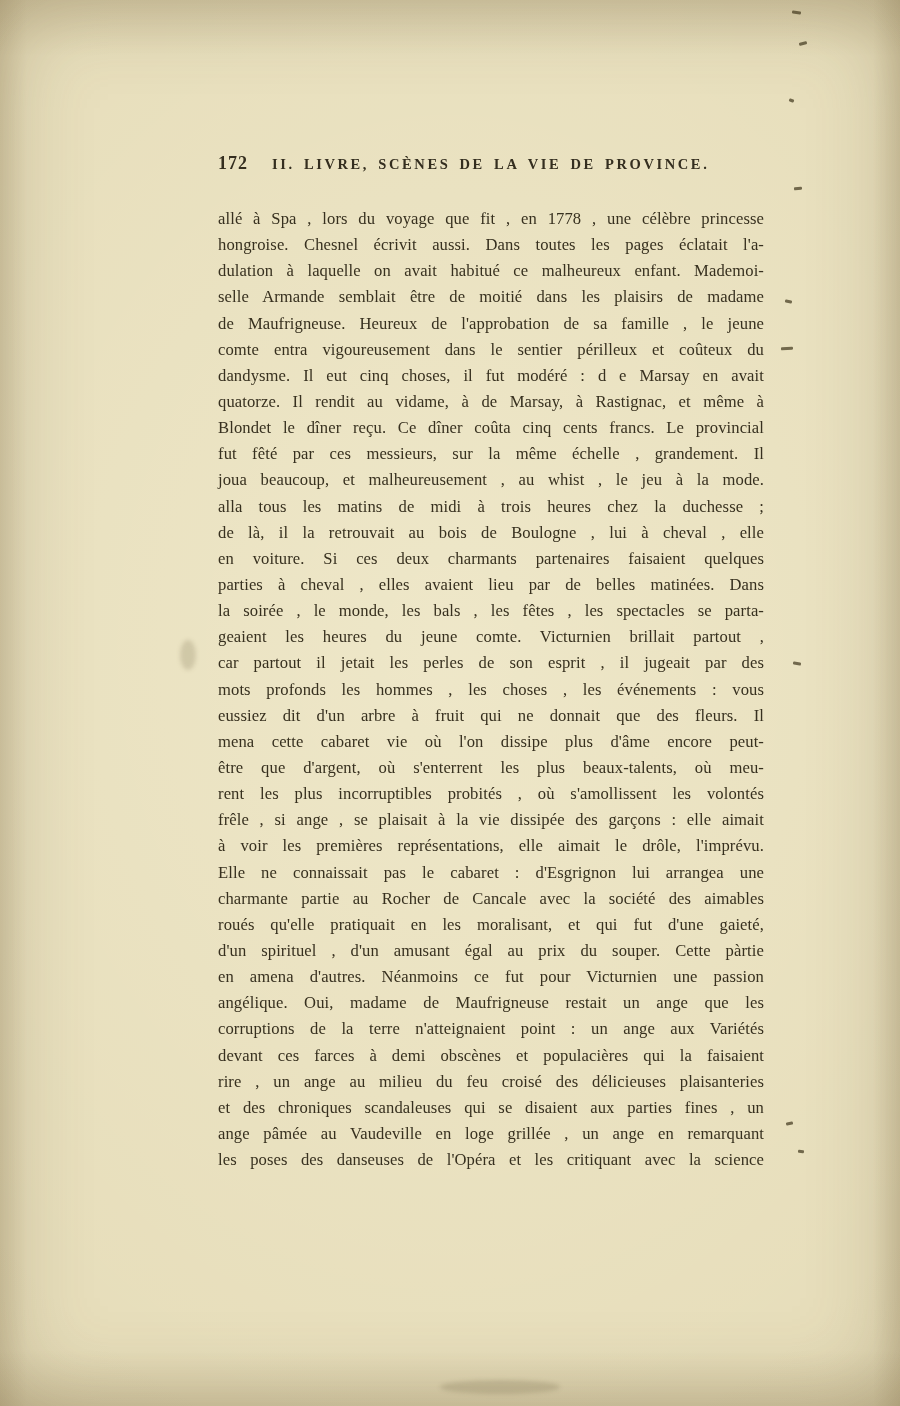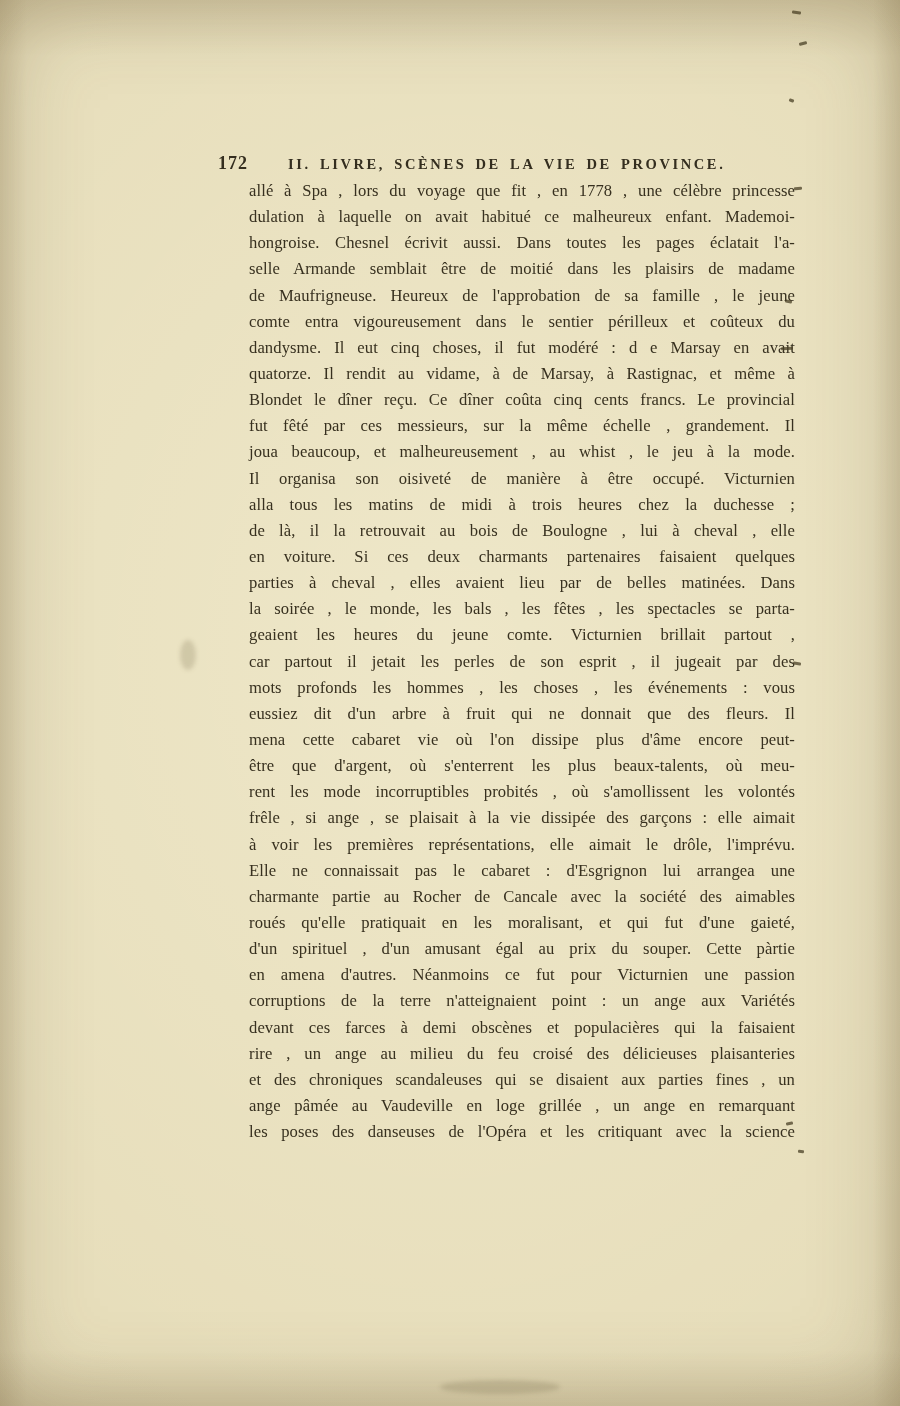--- a/index.html
+++ b/index.html
@@ -30,38 +30,37 @@
     top: 153px;
     width: 546px;
     display: flex;
     align-items: baseline;
     color: #342e1f;
   }
   .pagenum {
     font-size: 18px;
     font-weight: bold;
     letter-spacing: 1px;
-    margin-right: 40px;
+    margin-right: 24px;
   }
   .headtitle {
     flex: 1;
     font-size: 14.5px;
     font-weight: bold;
     letter-spacing: 2.6px;
     word-spacing: 3px;
     text-align: left;
     white-space: nowrap;
   }
   .textblock {
     position: absolute;
     left: 218px;
-    top: 178px;
+    top: 206px;
     width: 546px;
     color: #37301f;
-    margin-left: 31px;
   }
   .line {
     font-size: 16.6px;
     line-height: 26.15px;
     height: 26.15px;
     text-align: justify;
     text-align-last: justify;
     white-space: nowrap;
     letter-spacing: 0.1px;
   }
@@ -83,50 +82,50 @@
 
 <div class="page">
 
   <div class="header">
     <span class="pagenum">172</span>
     <span class="headtitle">II. LIVRE, SCÈNES DE LA VIE DE PROVINCE.</span>
   </div>
 
   <div class="textblock">
       <div class="line">allé à Spa , lors du voyage que fit , en 1778 , une célèbre princesse</div>
+      <div class="line">hongroise. Chesnel écrivit aussi. Dans toutes les pages éclatait l'a-</div>
       <div class="line">dulation à laquelle on avait habitué ce malheureux enfant. Mademoi-</div>
-      <div class="line">hongroise. Chesnel écrivit aussi. Dans toutes les pages éclatait l'a-</div>
       <div class="line">selle Armande semblait être de moitié dans les plaisirs de madame</div>
       <div class="line">de Maufrigneuse. Heureux de l'approbation de sa famille , le jeune</div>
       <div class="line">comte entra vigoureusement dans le sentier périlleux et coûteux du</div>
       <div class="line">dandysme. Il eut cinq choses, il fut modéré : d e Marsay en avait</div>
       <div class="line">quatorze. Il rendit au vidame, à de Marsay, à Rastignac, et même à</div>
       <div class="line">Blondet le dîner reçu. Ce dîner coûta cinq cents francs. Le provincial</div>
       <div class="line">fut fêté par ces messieurs, sur la même échelle , grandement. Il</div>
       <div class="line">joua beaucoup, et malheureusement , au whist , le jeu à la mode.</div>
-      <div class="line">Il organisa son oisiveté de manière à être occupé. Victurnien</div>
       <div class="line">alla tous les matins de midi à trois heures chez la duchesse ;</div>
       <div class="line">de là, il la retrouvait au bois de Boulogne , lui à cheval , elle</div>
       <div class="line">en voiture. Si ces deux charmants partenaires faisaient quelques</div>
       <div class="line">parties à cheval , elles avaient lieu par de belles matinées. Dans</div>
       <div class="line">la soirée , le monde, les bals , les fêtes , les spectacles se parta-</div>
       <div class="line">geaient les heures du jeune comte. Victurnien brillait partout ,</div>
       <div class="line">car partout il jetait les perles de son esprit , il jugeait par des</div>
       <div class="line">mots profonds les hommes , les choses , les événements : vous</div>
       <div class="line">eussiez dit d'un arbre à fruit qui ne donnait que des fleurs. Il</div>
       <div class="line">mena cette cabaret vie où l'on dissipe plus d'âme encore peut-</div>
       <div class="line">être que d'argent, où s'enterrent les plus beaux-talents, où meu-</div>
-      <div class="line">rent les mode incorruptibles probités , où s'amollissent les volontés</div>
+      <div class="line">rent les plus incorruptibles probités , où s'amollissent les volontés</div>
       <div class="line">frêle , si ange , se plaisait à la vie dissipée des garçons : elle aimait</div>
       <div class="line">à voir les premières représentations, elle aimait le drôle, l'imprévu.</div>
       <div class="line">Elle ne connaissait pas le cabaret : d'Esgrignon lui arrangea une</div>
       <div class="line">charmante partie au Rocher de Cancale avec la société des aimables</div>
       <div class="line">roués qu'elle pratiquait en les moralisant, et qui fut d'une gaieté,</div>
       <div class="line">d'un spirituel , d'un amusant égal au prix du souper. Cette pàrtie</div>
       <div class="line">en amena d'autres. Néanmoins ce fut pour Victurnien une passion</div>
+      <div class="line">angélique. Oui, madame de Maufrigneuse restait un ange que les</div>
       <div class="line">corruptions de la terre n'atteignaient point : un ange aux Variétés</div>
       <div class="line">devant ces farces à demi obscènes et populacières qui la faisaient</div>
       <div class="line">rire , un ange au milieu du feu croisé des délicieuses plaisanteries</div>
       <div class="line">et des chroniques scandaleuses qui se disaient aux parties fines , un</div>
       <div class="line">ange pâmée au Vaudeville en loge grillée , un ange en remarquant</div>
       <div class="line">les poses des danseuses de l'Opéra et les critiquant avec la science</div>
     </div>
 
   <span class="artifact" style="left:792px; top:11px; width:9px; height:3px; transform:rotate(8deg);"></span>
   <span class="artifact" style="left:799px; top:42px; width:8px; height:3px; transform:rotate(-14deg);"></span>

